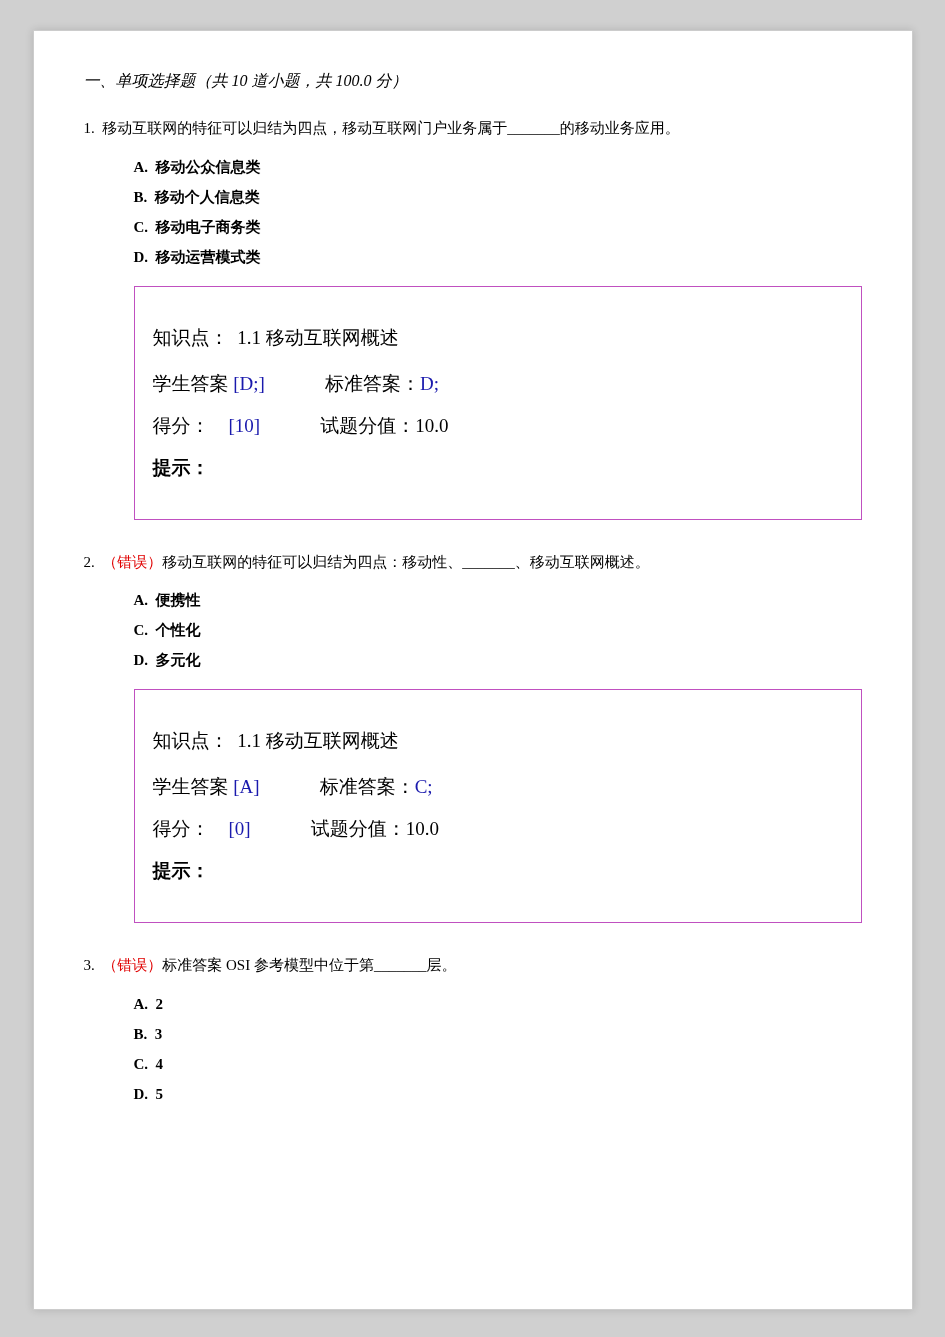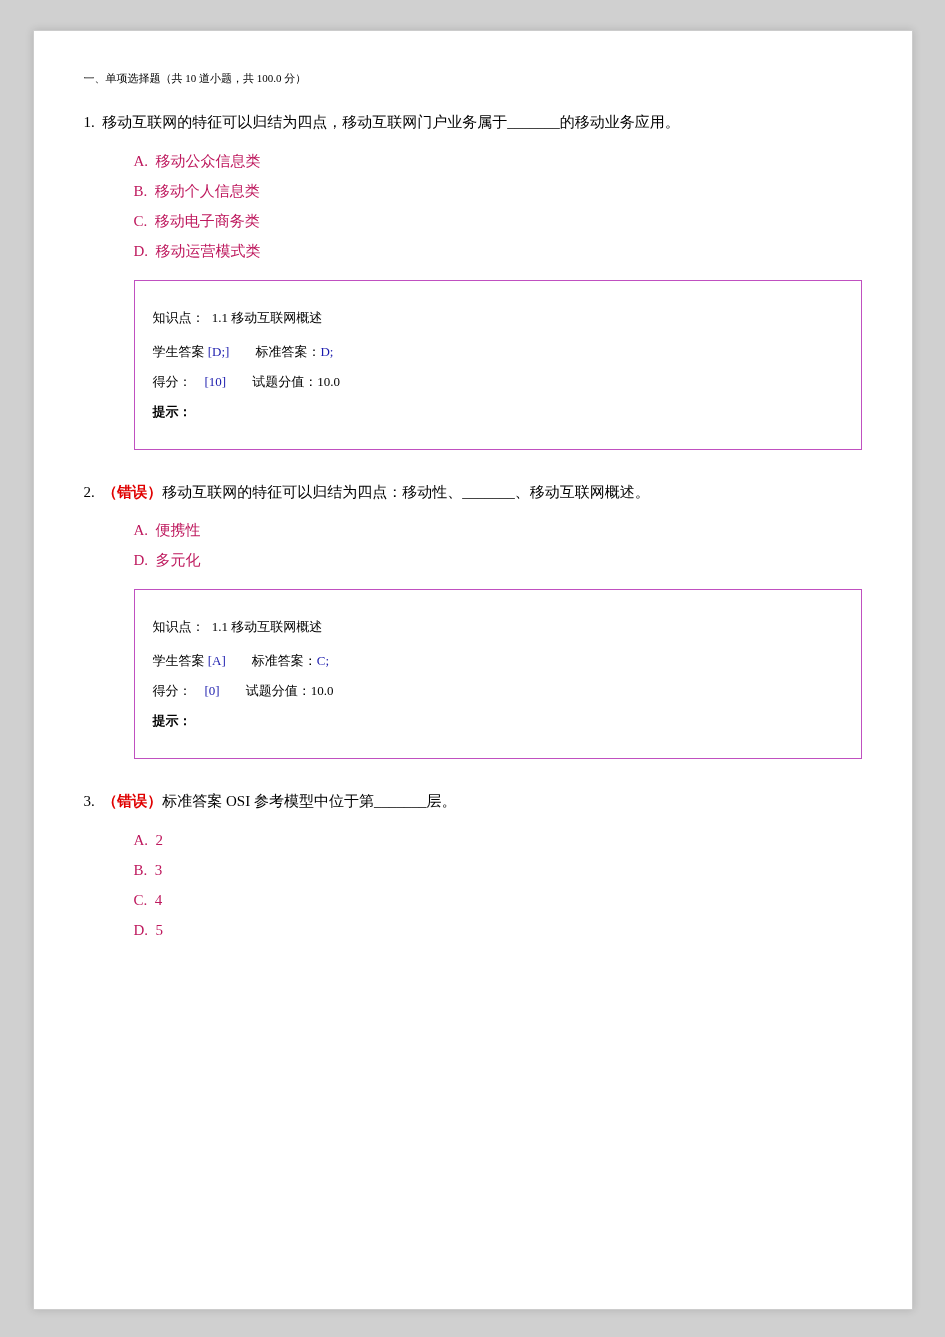--- a/index.html
+++ b/index.html
@@ -17,60 +17,62 @@
     }
     .page {
       background: #fff;
       width: 880px;
       min-height: 1280px;
       padding: 40px 50px;
       border: 1px solid #ccc;
       box-shadow: 0 0 8px rgba(0,0,0,0.15);
     }
     .section-title {
-      font-size: 11px;
+      font-size: 16px;
       color: #000;
       margin-bottom: 24px;
+      font-style: italic;
     }
     .question-block {
       margin-bottom: 30px;
     }
     .question-text {
       color: #000;
       font-size: 15px;
       margin-bottom: 10px;
       line-height: 1.7;
     }
     .question-text .error-tag {
       color: #e00000;
-      font-weight: bold;
+      font-weight: normal;
     }
     .options {
       margin-left: 50px;
       margin-bottom: 14px;
       line-height: 2;
       color: #1a1aad;
     }
     .options .option-item {
       display: block;
-      color: #be185d;
+      color: #000000;
+      font-weight: bold;
     }
     .answer-box {
       border: 1.5px solid #c050c0;
-      padding: 24px 18px;
+      padding: 32px 18px;
       margin-left: 50px;
       margin-top: 8px;
       margin-bottom: 16px;
-      font-size: 13px;
+      font-size: 19px;
       line-height: 2;
       color: #000;
     }
     .answer-box .row {
       display: flex;
-      gap: 26px;
+      gap: 60px;
       margin-bottom: 4px;
       flex-wrap: wrap;
     }
     .answer-box .label {
       color: #000;
     }
     .answer-box .val {
       color: #1a1aad;
     }
     .answer-box .hint-row {
@@ -137,20 +139,21 @@
     </div>
   </div>
 
   <div class="question-block">
     <div class="question-text">
       <span>2.</span>
       &nbsp;<span class="error-tag">（错误）</span><span>移动互联网的特征可以归结为四点：移动性、_______、移动互联网概述。</span>
     </div>
     <div class="options">
       <span class="option-item">A.&nbsp;&nbsp;便携性</span>
+      <span class="option-item">C.&nbsp;&nbsp;个性化</span>
       <span class="option-item">D.&nbsp;&nbsp;多元化</span>
     </div>
     <div class="answer-box">
       <div class="knowledge-row">
         <span class="klabel">知识点：</span>
         <span class="kval">1.1 移动互联网概述</span>
       </div>
       <div class="row">
         <span>
           <span class="label">学生答案&nbsp;</span><span class="val">[A]</span>

